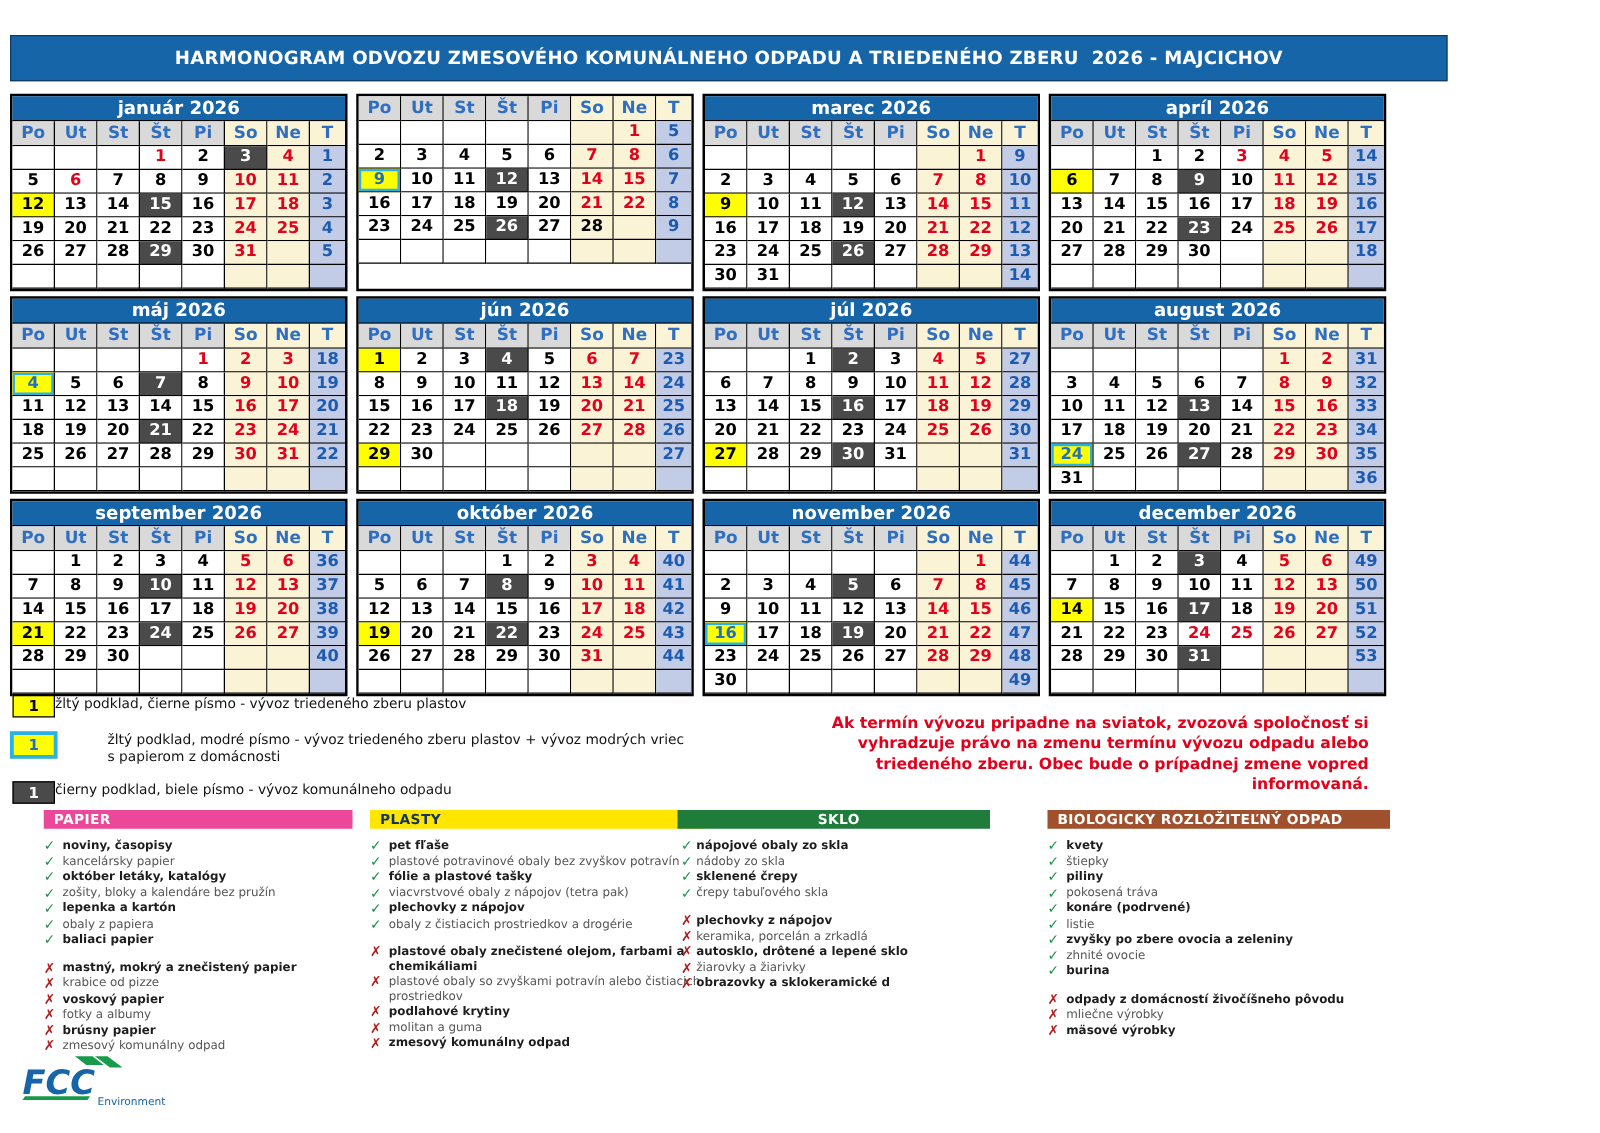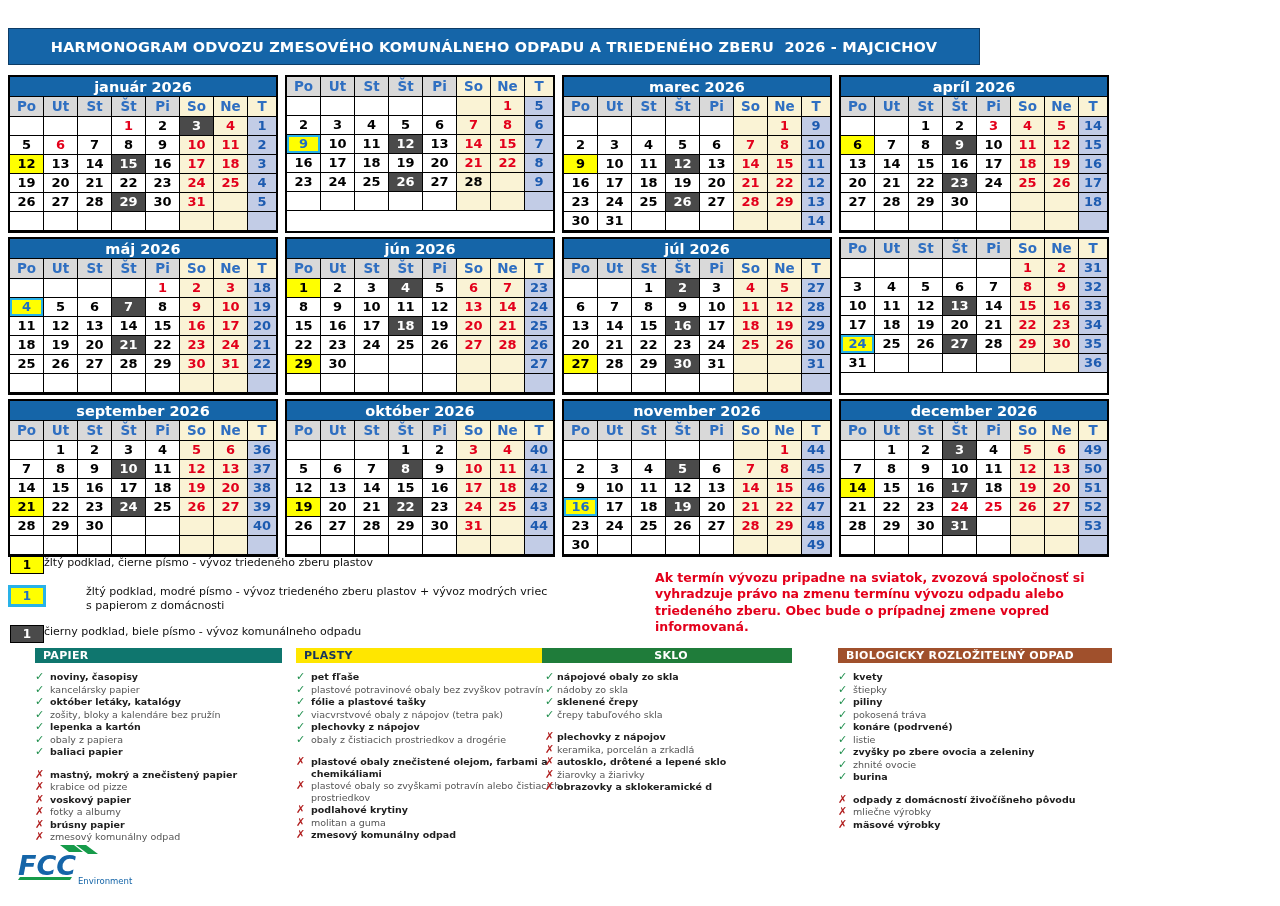--- a/index.html
+++ b/index.html
@@ -3,21 +3,21 @@
 <meta charset="utf-8">
 <style>
   html,body{margin:0;padding:0;}
   body{
     width:1280px;height:906px;position:relative;background:#ffffff;
     font-family:"DejaVu Sans","Liberation Sans",sans-serif;
     -webkit-font-smoothing:antialiased;
   }
   
   .header-bar{
-    position:absolute;left:8px;top:28px;width:972px;height:37px;
+    position:absolute;left:8px;top:28px;width:1150px;height:37px;
     background:#1565a8;border:1px solid #0d3c66;box-sizing:border-box;
     display:flex;align-items:center;justify-content:center;
     color:#ffffff;font-weight:bold;font-size:14.5px;letter-spacing:.2px;
     white-space:pre;
   }
   
   .cal-wrap{
     position:absolute;left:8px;top:75px;
     display:grid;grid-template-columns:repeat(4,270px);
     column-gap:7px;row-gap:4px;
@@ -57,21 +57,21 @@
   }
   .lg-yk{background:#ffff00;color:#000;}
   .lg-yb{background:#ffff00;color:#1f6fc2;border:3px solid #29b2e8;margin-left:-2px;}
   .lg-dk{background:#4a4a4a;color:#fff;}
   .lg-text{font-size:11px;color:#111;max-width:470px;line-height:1.3;}
   .lg-item:nth-child(2) .lg-text{margin-left:40px;}
   
   .notice{
     position:absolute;left:655px;top:570px;width:440px;
     color:#e3001b;font-weight:bold;font-size:12.5px;line-height:1.3;
-    text-align:left;
+    text-align:right;
   }
   
   .cat{position:absolute;top:648px;}
   .cat-header{
     height:15px;line-height:15px;font-weight:bold;font-size:11px;
     padding-left:8px;letter-spacing:.3px;box-sizing:border-box;
   }
   .cat-list{margin-top:8px;}
   .cat-item{display:flex;font-size:9.5px;line-height:11.5px;color:#555;margin-bottom:1px;}
   .cat-item.b{font-weight:bold;color:#1d1d1d;}
@@ -592,20 +592,21 @@
         <div class="dc"></div>
         <div class="dc"></div>
         <div class="dc"></div>
         <div class="dc"></div>
         <div class="dc we"></div>
         <div class="dc we"></div>
         <div class="dc wk"></div>
       </div>
     </div>
     <div class="cal">
+      <div class="cal-title">august 2026</div>
       <div class="cal-row cal-head">
         <div class="dc">Po</div>
         <div class="dc">Ut</div>
         <div class="dc">St</div>
         <div class="dc">Št</div>
         <div class="dc">Pi</div>
         <div class="dc hc-cream">So</div>
         <div class="dc hc-cream">Ne</div>
         <div class="dc hc-cream">T</div>
       </div>
@@ -976,21 +977,21 @@
   <div class="lg-item">
     <div class="lg-box lg-dk">1</div>
     <div class="lg-text">čierny podklad, biele písmo - vývoz komunálneho odpadu</div>
   </div>
 </div>
 
 <div class="notice">Ak termín vývozu pripadne na sviatok, zvozová spoločnosť si vyhradzuje právo na zmenu termínu vývozu odpadu alebo triedeného zberu.  Obec bude o prípadnej zmene vopred informovaná.</div>
 
 <div id="cats">
     <div class="cat" style="left: 35px; width: 247px;">
-      <div class="cat-header" style="background: #0f766e; color: rgb(255, 255, 255);">PAPIER</div>
+      <div class="cat-header" style="background: #ec4899; color: rgb(255, 255, 255);">PAPIER</div>
       <div class="cat-list">
         <div class="cat-item b">
           <div class="ci-icon ci-check">✓</div>
           <div class="ci-label">noviny, časopisy</div>
         </div>
         <div class="cat-item">
           <div class="ci-icon ci-check">✓</div>
           <div class="ci-label">kancelársky papier</div>
         </div>
         <div class="cat-item b">

